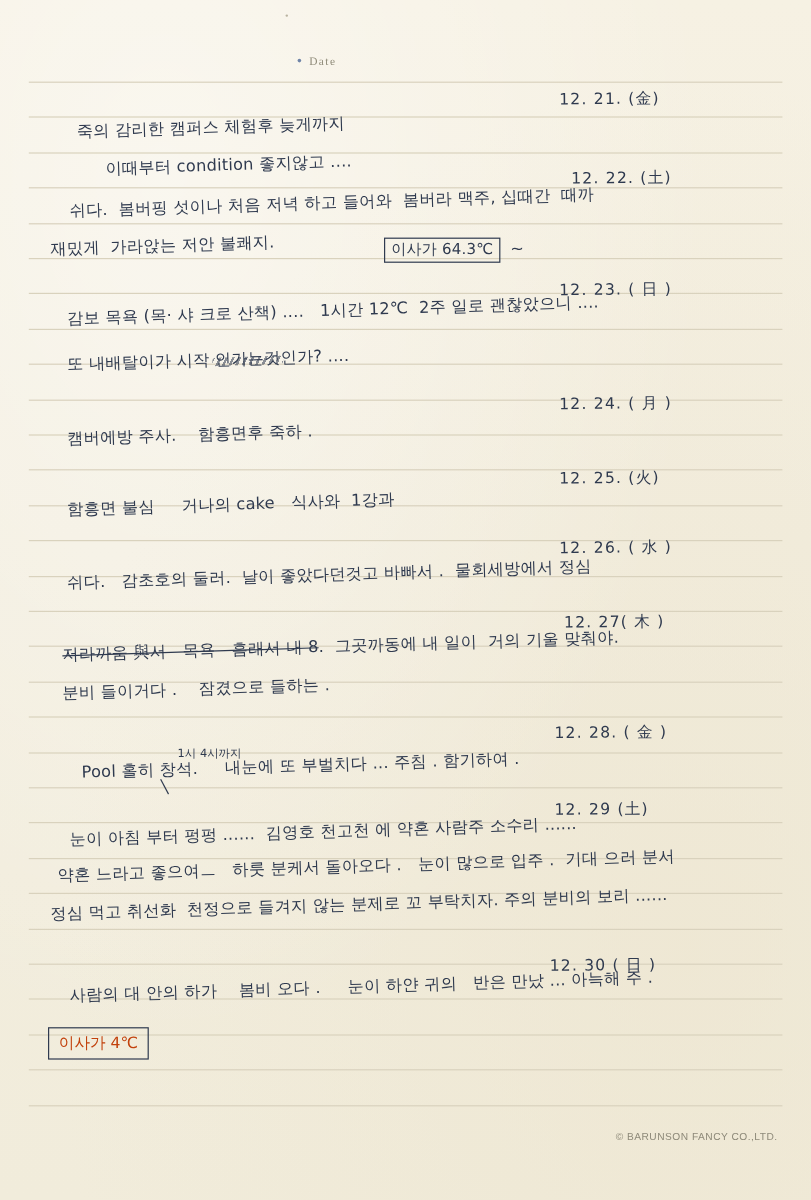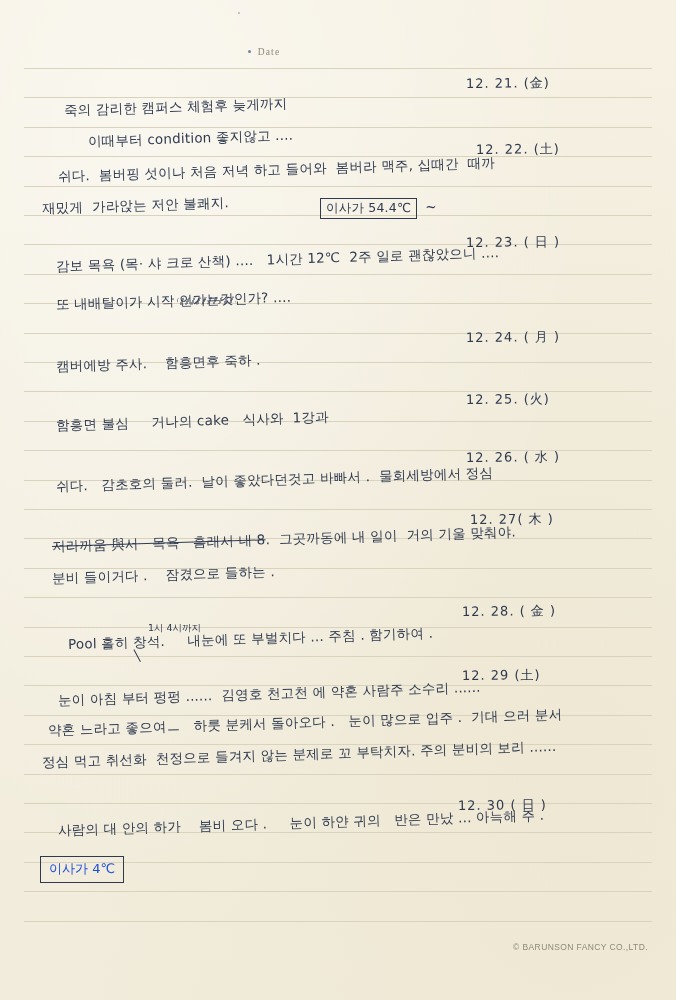--- a/index.html
+++ b/index.html
@@ -131,21 +131,21 @@
     height: 14px;
     border-left: 1.2px solid #2f3a4f;
     transform: rotate(-28deg);
     transform-origin: left bottom;
   }
   .footer-box {
     position: absolute;
     border: 1.3px solid #2f3a4f;
     padding: 3px 8px 4px 8px;
     font-size: 13px;
-    color: #1d4ed8;
+    color: #c2410c;
     font-family: "DejaVu Sans", sans-serif;
   }
   .brand {
     position: absolute;
     right: 28px;
     bottom: 48px;
     font-size: 8.5px;
     color: #8d8979;
     letter-spacing: 0.4px;
     font-family: "Liberation Sans", sans-serif;
@@ -195,21 +195,21 @@
       <div class="rule" style="top: 852.6px;"></div>
     </div>
 
   <div class="hw entry-date slant3" style="left:466px; top:76px;">12. 21. (金)</div>
   <div class="hw slant2" style="left:64px; top:102px;">죽의 감리한 캠퍼스 체험후 늦게까지</div>
   <div class="hw slant2" style="left:88px; top:133px;">이때부터 condition 좋지않고 ....</div>
 
   <div class="hw entry-date slant3" style="left:476px; top:142px;">12. 22. (土)</div>
   <div class="hw slant2" style="left:58px; top:168px;">쉬다.  봄버핑 섯이나 처음 저녁 하고 들어와  봄버라 맥주, 십때간  때까</div>
   <div class="hw slant2" style="left:42px; top:200px;">재밌게  가라앉는 저안 불쾌지.</div>
-  <div class="hw" style="left:320px; top:198px;"><span class="boxed">이사가 54.4℃</span><span style="padding-left:8px;">~</span></div>
+  <div class="hw" style="left:320px; top:198px;"><span class="boxed">이사가 64.3℃</span><span style="padding-left:8px;">~</span></div>
 
   <div class="hw entry-date slant3" style="left:466px; top:235px;">12. 23. ( 日 )</div>
   <div class="hw slant2" style="left:56px; top:258px;">감보 목욕 (목· 샤 크로 산책) ....   1시간 12℃  2주 일로 괜찮았으니 ....</div>
   <div class="hw slant2" style="left:56px; top:296px;"><span>또 내배탈이가 시작 </span><span class="scribble">인가는것</span><span>인가? ....</span></div>
 
   <div class="hw entry-date slant3" style="left:466px; top:330px;">12. 24. ( 月 )</div>
   <div class="hw slant2" style="left:56px; top:358px;">캠버에방 주사.    함흥면후 죽하 .</div>
 
   <div class="hw entry-date slant3" style="left:466px; top:392px;">12. 25. (火)</div>
   <div class="hw slant2" style="left:56px; top:417px;">함흥면 불심     거나의 cake   식사와  1강과</div>

